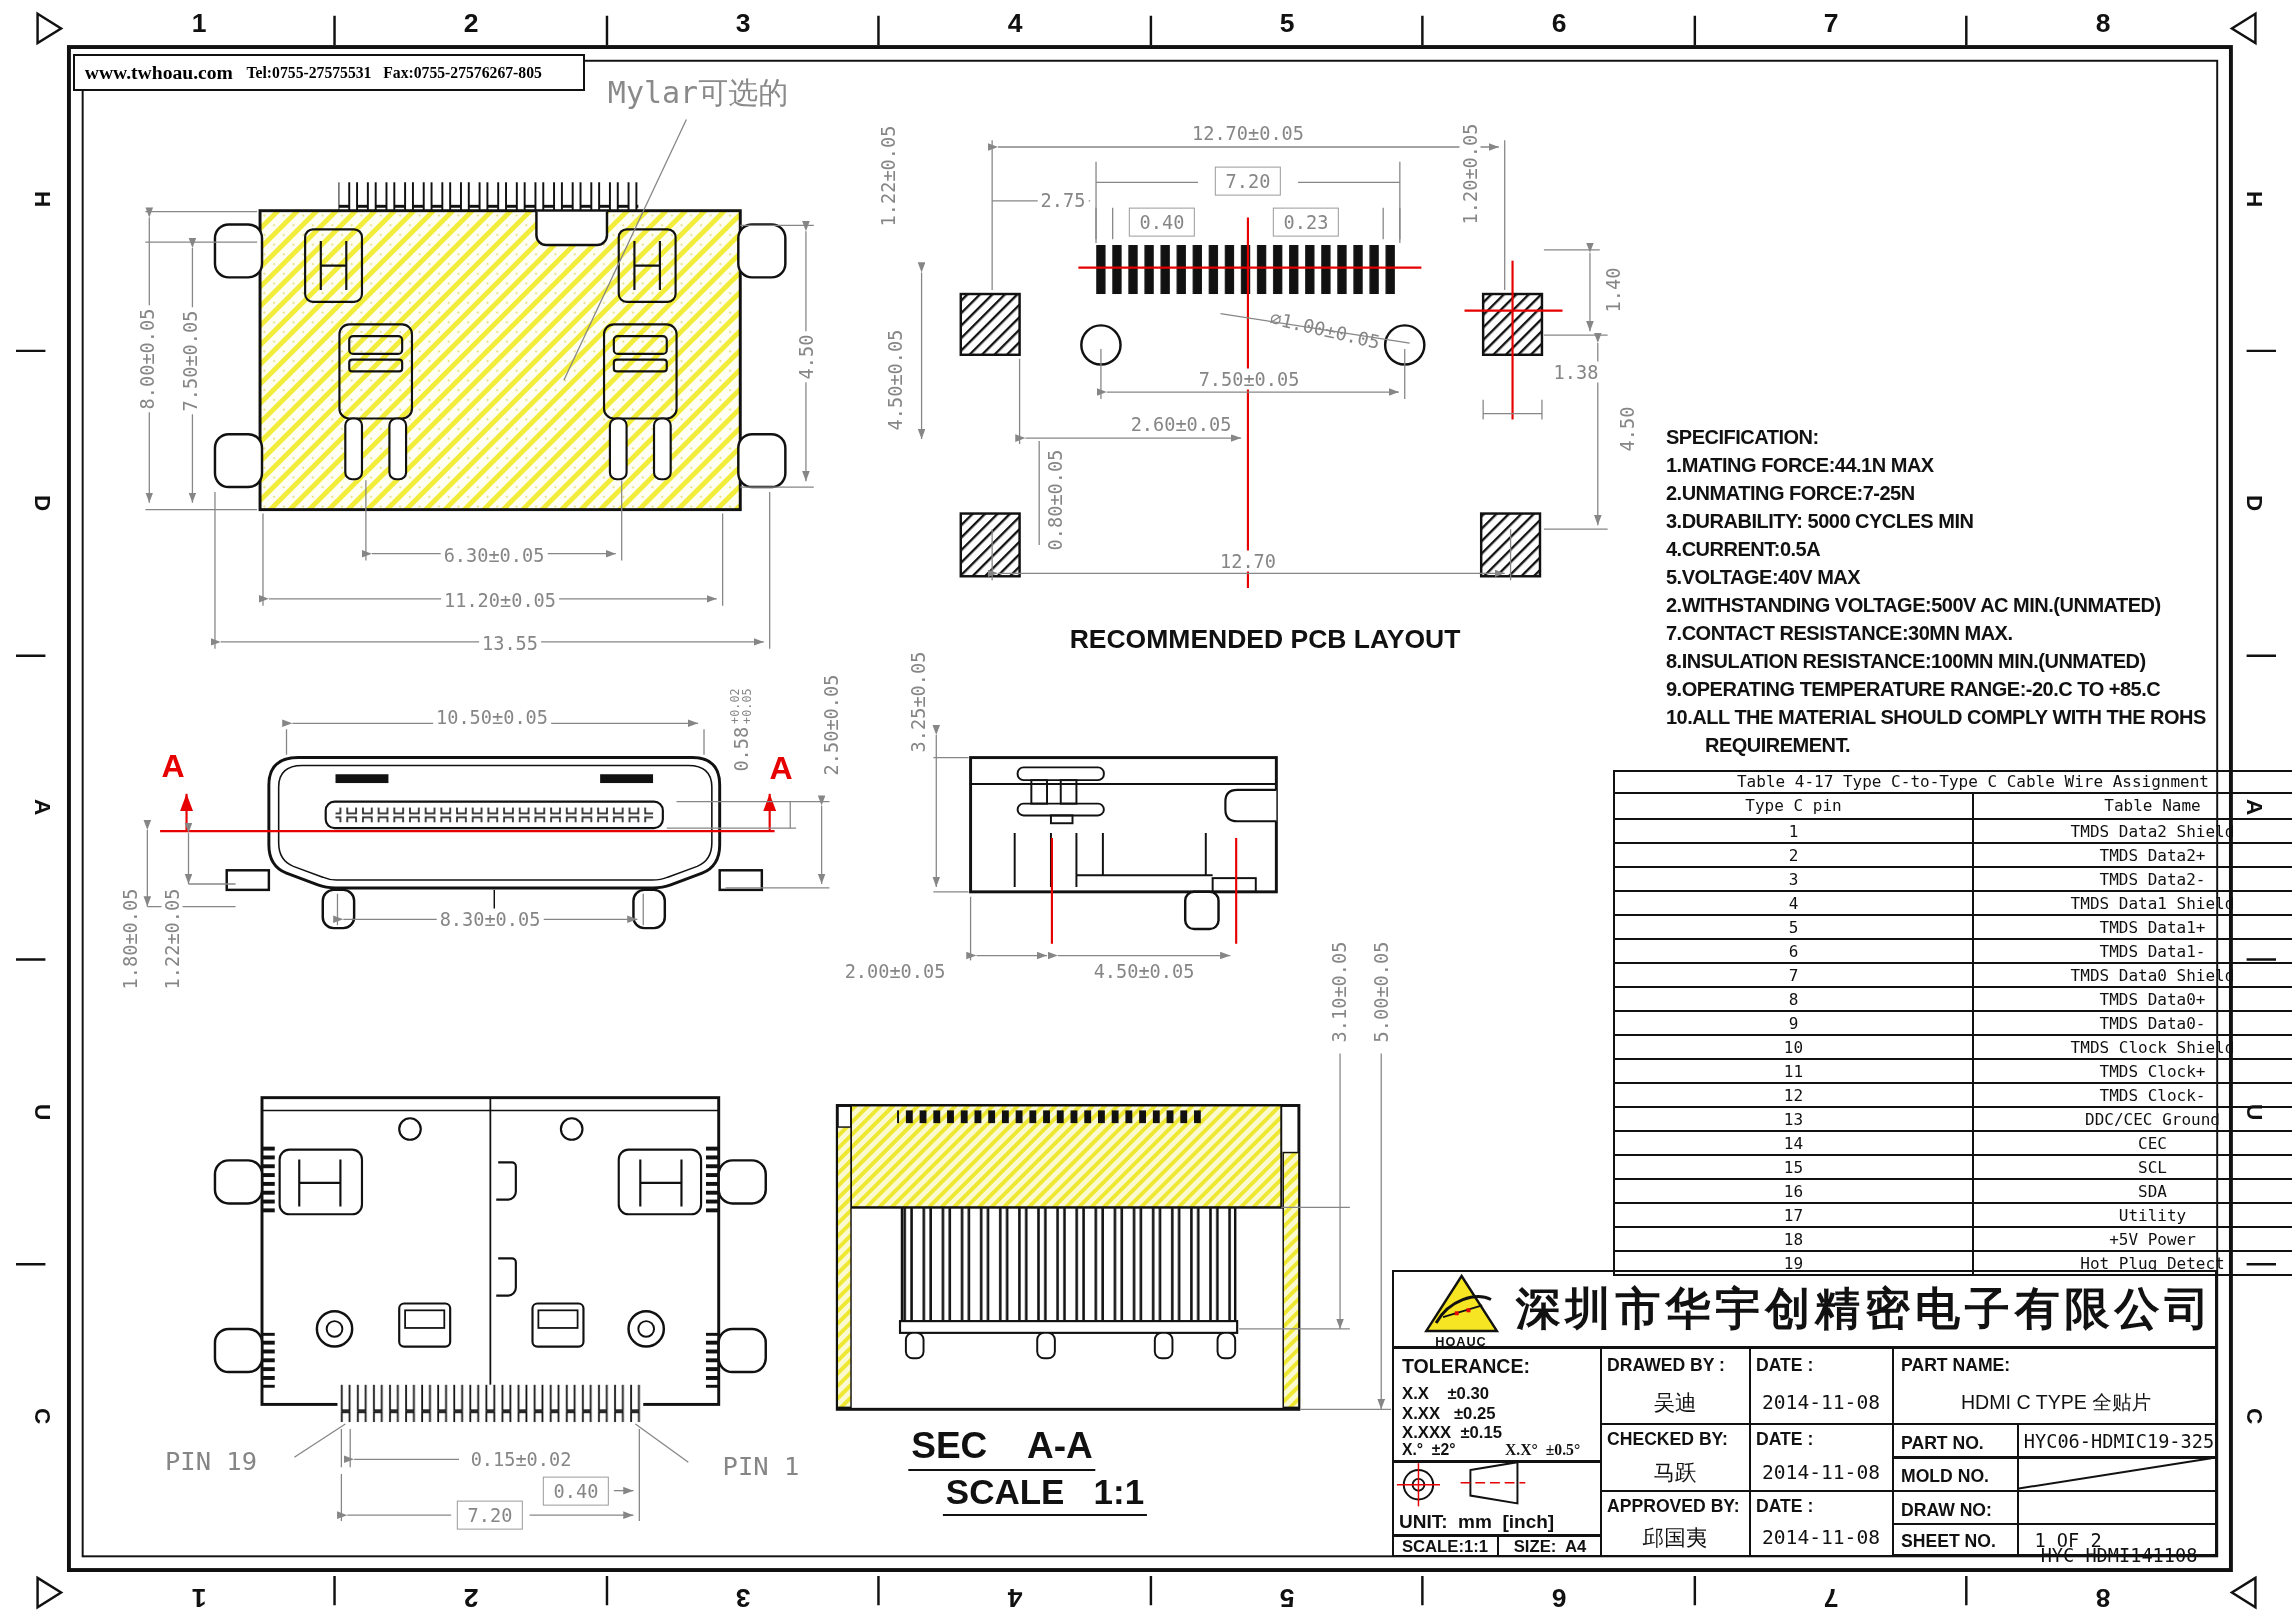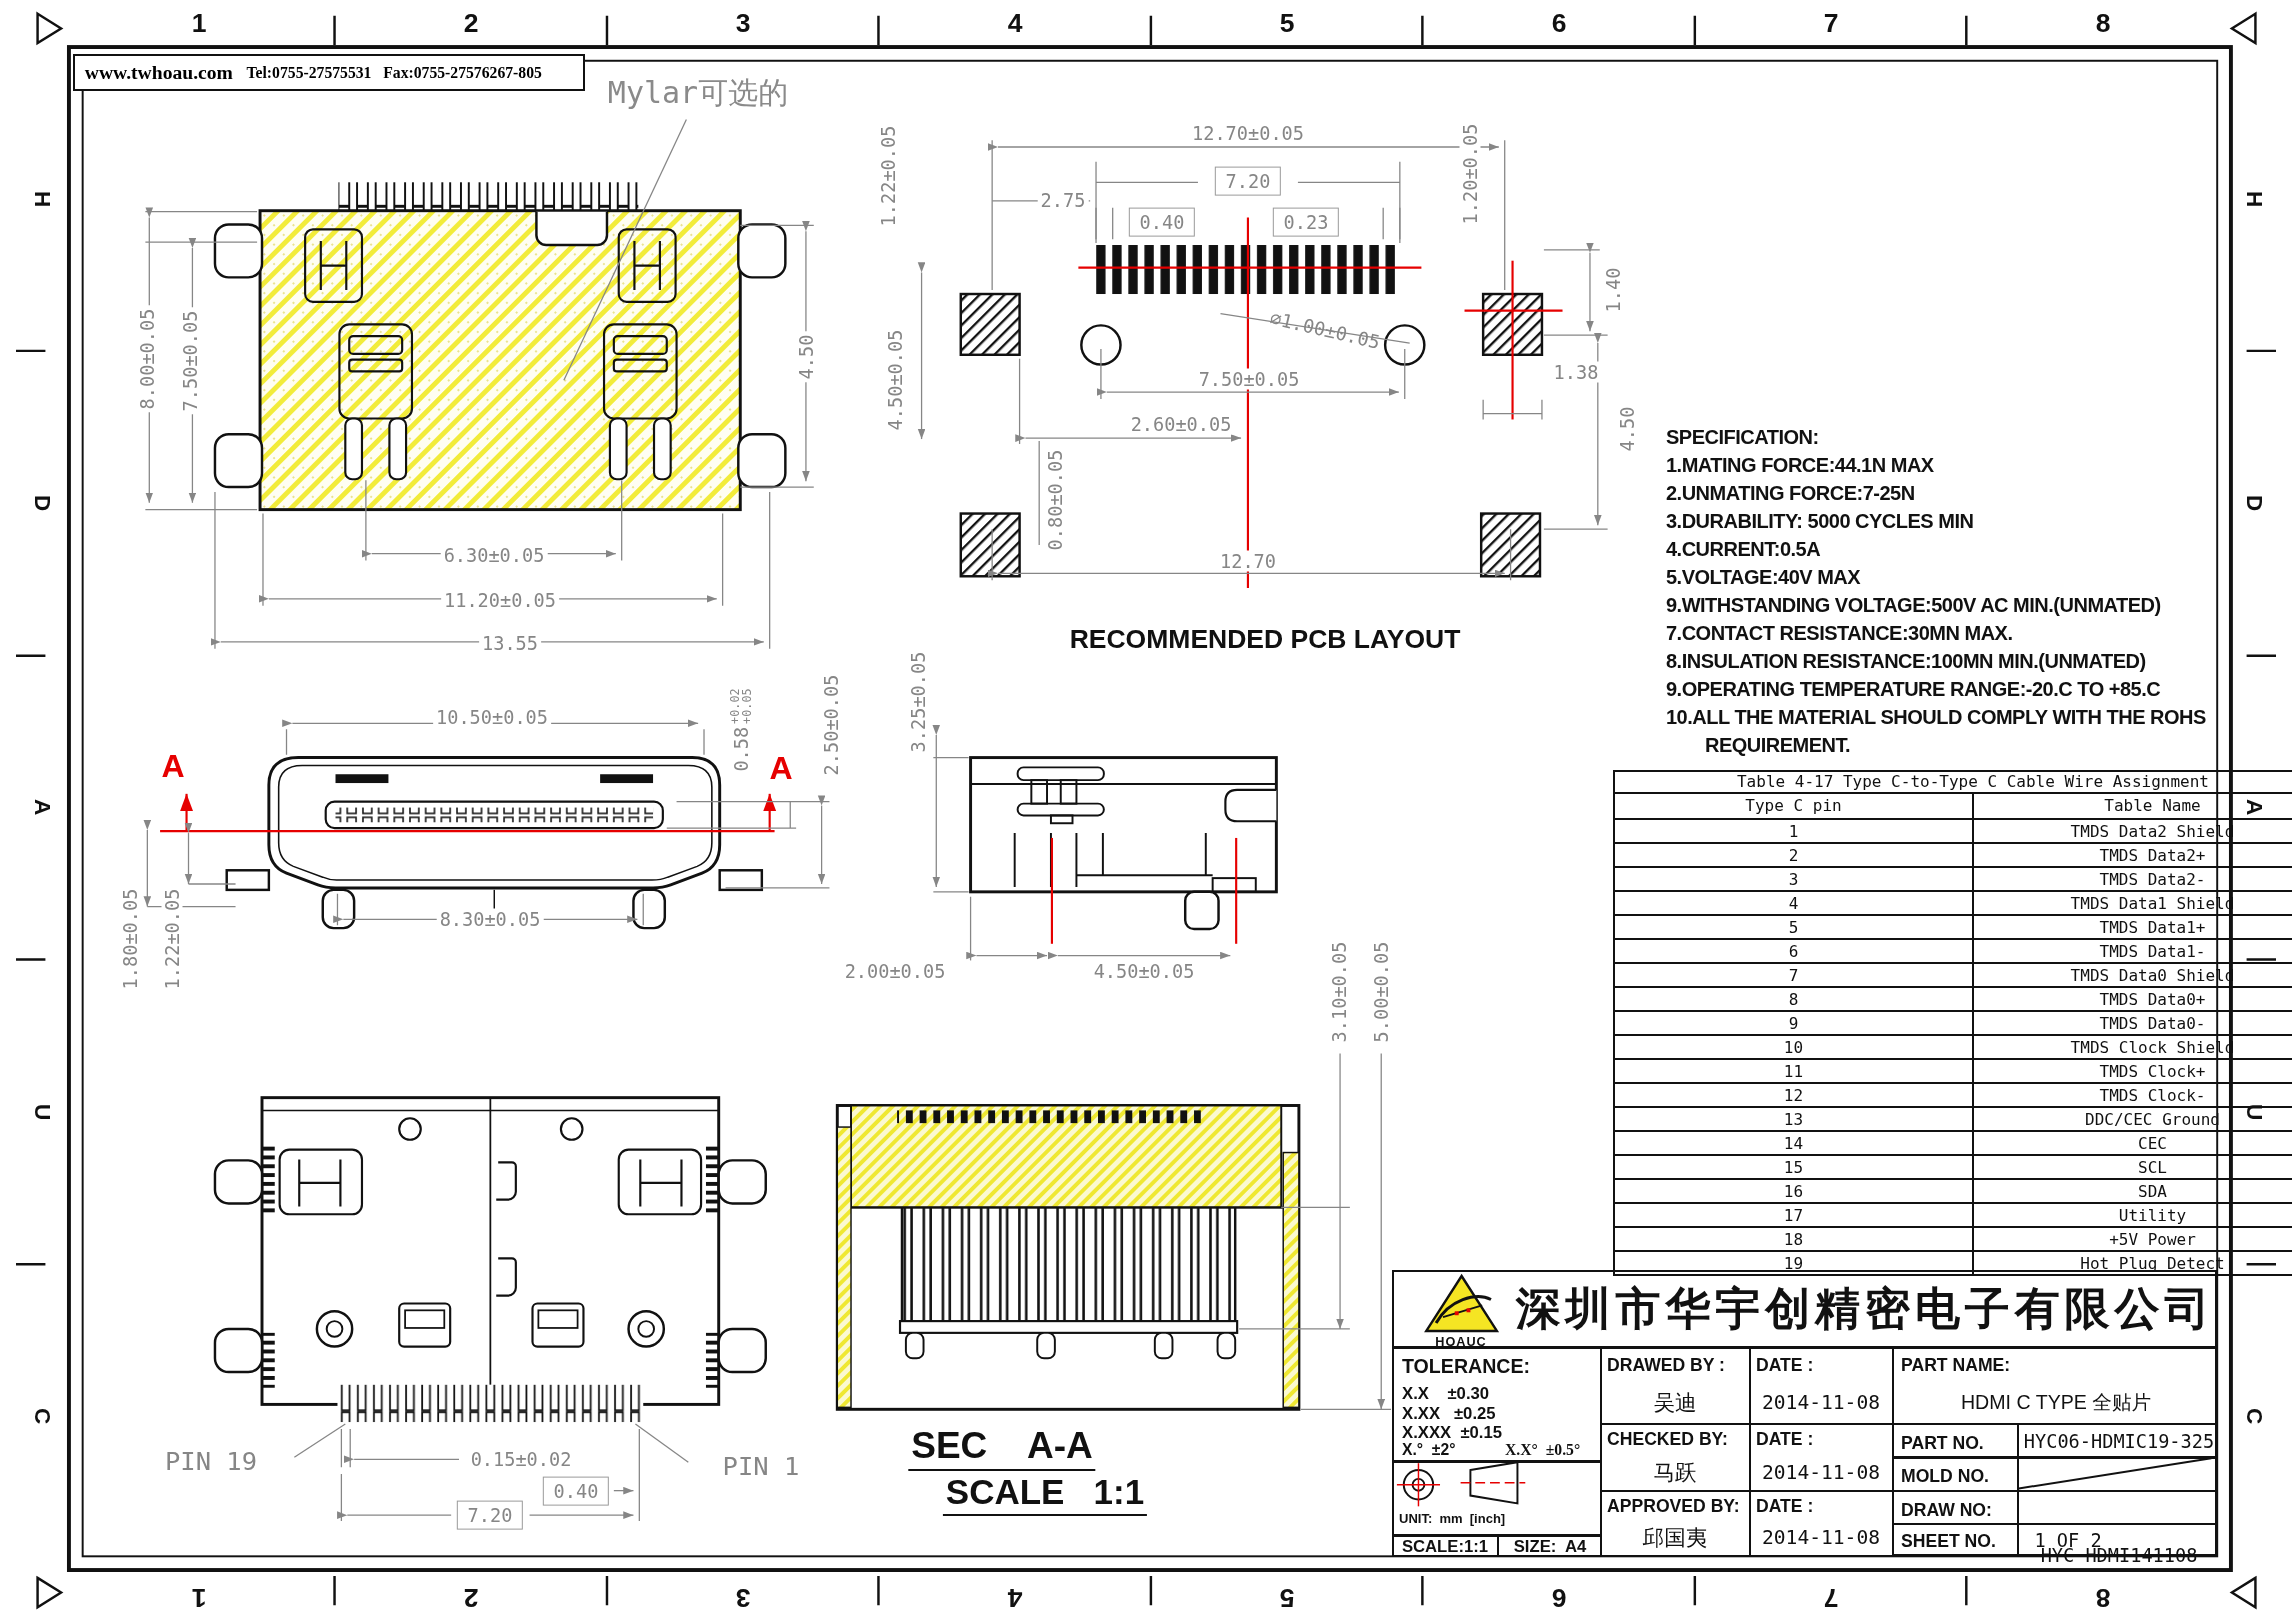--- a/index.html
+++ b/index.html
@@ -441,21 +441,21 @@
 
 <div id="spec">
   <div>SPECIFICATION:</div>
   <div>
 
   <div class="item">1.MATING FORCE:44.1N MAX</div>
         <div class="item">2.UNMATING FORCE:7-25N</div>
         <div class="item">3.DURABILITY: 5000 CYCLES MIN</div>
         <div class="item">4.CURRENT:0.5A</div>
         <div class="item">5.VOLTAGE:40V MAX</div>
-        <div class="item">9.WITHSTANDING VOLTAGE:500V AC MIN.(UNMATED)</div>
+        <div class="item">2.WITHSTANDING VOLTAGE:500V AC MIN.(UNMATED)</div>
         <div class="item">7.CONTACT RESISTANCE:30MN MAX.</div>
         <div class="item">8.INSULATION RESISTANCE:100MN MIN.(UNMATED)</div>
         <div class="item">9.OPERATING TEMPERATURE RANGE:-20.C TO +85.C</div>
         <div class="item">10.ALL THE MATERIAL SHOULD COMPLY WITH THE ROHS</div>
         <div class="item">REQUIREMENT.</div>
       </div>
 </div>
 
 <table id="wiretable">
   <thead>
@@ -570,21 +570,21 @@
 <div class="cell" style="left:2017px;top:1523px;width:200px;height:33px;"></div>
 
 <div id="company">深圳市华宇创精密电子有限公司</div>
 <div id="hoauc">HOAUC</div>
 <span class="tb-lab" style="left:1402px;top:1355px;font-size:19.6px;">TOLERANCE:</span>
 <span class="tb-lab" style="left:1402px;top:1384px;font-size:16.7px;">X.X    ±0.30</span>
 <span class="tb-lab" style="left:1402px;top:1404px;font-size:16.7px;">X.XX   ±0.25</span>
 <span class="tb-lab" style="left:1402px;top:1423px;font-size:16.7px;">X.XXX  ±0.15</span>
 <span class="tb-lab" style="left:1402px;top:1441px;font-size:15.7px;">X.°  ±2°</span>
 <span class="tb-lab" style="left:1505px;top:1441px;font-size:15.7px;font-family:Liberation Serif, serif;">X.X°  ±0.5°</span>
-<span class="tb-lab" style="left:1399px;top:1511px;font-size:13px;">UNIT:  mm  [inch]</span>
+<span class="tb-lab" style="left:1399px;top:1511px;font-size:19px;">UNIT:  mm  [inch]</span>
 <span class="tb-val" style="left:1445px;top:1547px;font:bold 16.7px 'Liberation Sans',sans-serif;">SCALE:1:1</span>
 <span class="tb-val" style="left:1550px;top:1547px;font:bold 16.7px 'Liberation Sans',sans-serif;">SIZE:  A4</span>
 <span class="tb-lab" style="left:1607px;top:1355px;">DRAWED BY :</span>
 <span class="tb-cjk" style="left:1675px;top:1402px;">吴迪</span>
 <span class="tb-lab" style="left:1756px;top:1355px;">DATE :</span>
 <span class="tb-val" style="left:1821px;top:1402px;">2014-11-08</span>
 <span class="tb-lab" style="left:1607px;top:1429px;">CHECKED BY:</span>
 <span class="tb-cjk" style="left:1675px;top:1472px;">马跃</span>
 <span class="tb-lab" style="left:1756px;top:1429px;">DATE :</span>
 <span class="tb-val" style="left:1821px;top:1472px;">2014-11-08</span>

